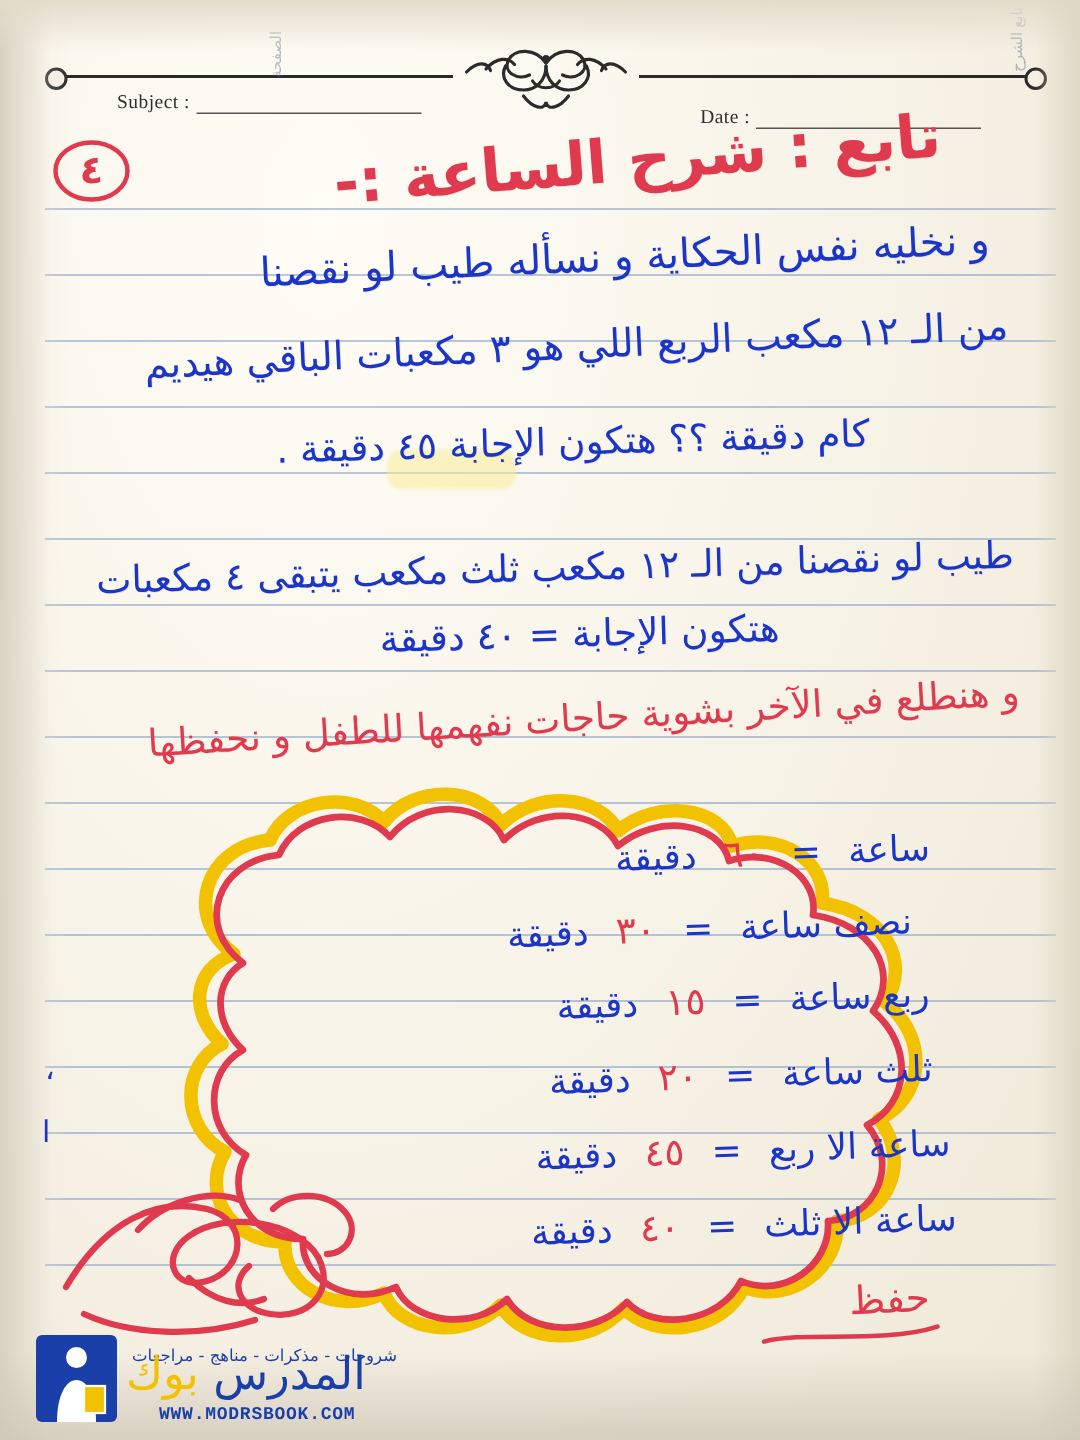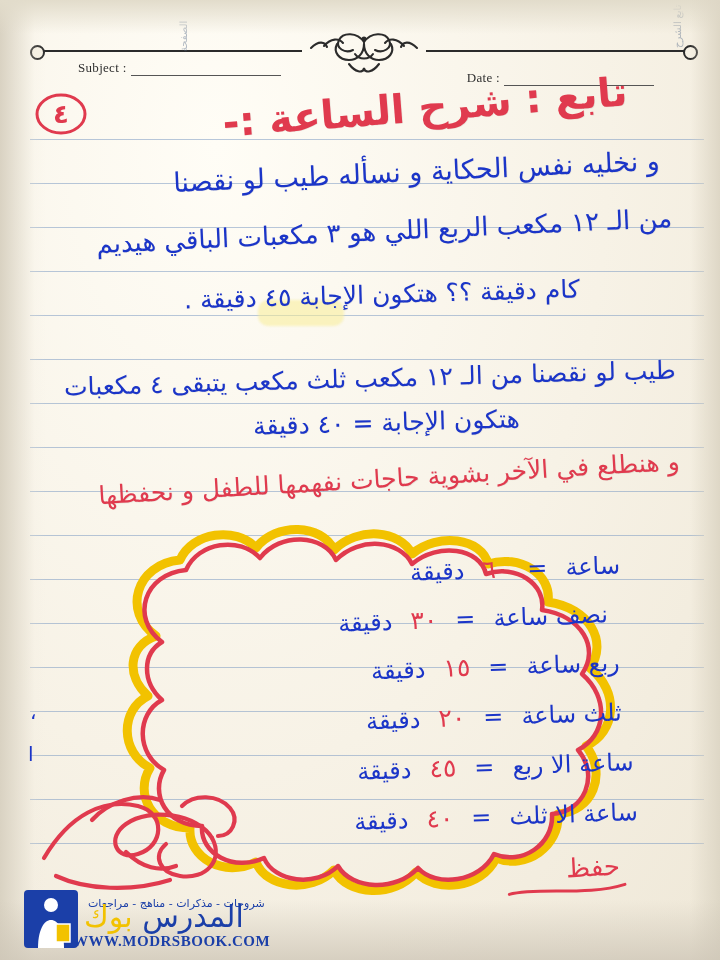--- a/index.html
+++ b/index.html
@@ -306,28 +306,28 @@
     bottom: 18px;
     font-size: 30px;
     font-weight: normal;
     color: #1b3fa8;
     direction: rtl;
     white-space: nowrap;
   }
   .brand-name .yellow { color: #f2c200; }
   .brand-url {
     position: absolute;
-    left: 55px;
+    left: 88px;
     bottom: 2px;
-    font-size: 15px;
+    font-size: 12px;
     font-weight: bold;
     color: #1b3fa8;
     direction: ltr;
     letter-spacing: .5px;
-    font-family: Liberation Serif, serif;
+    font-family: Liberation Mono, monospace;
   }
 
   
   .edge-mark {
     position: absolute;
     z-index: 5;
     color: #1b35c8;
     font-size: 20px;
   }
 </style>

